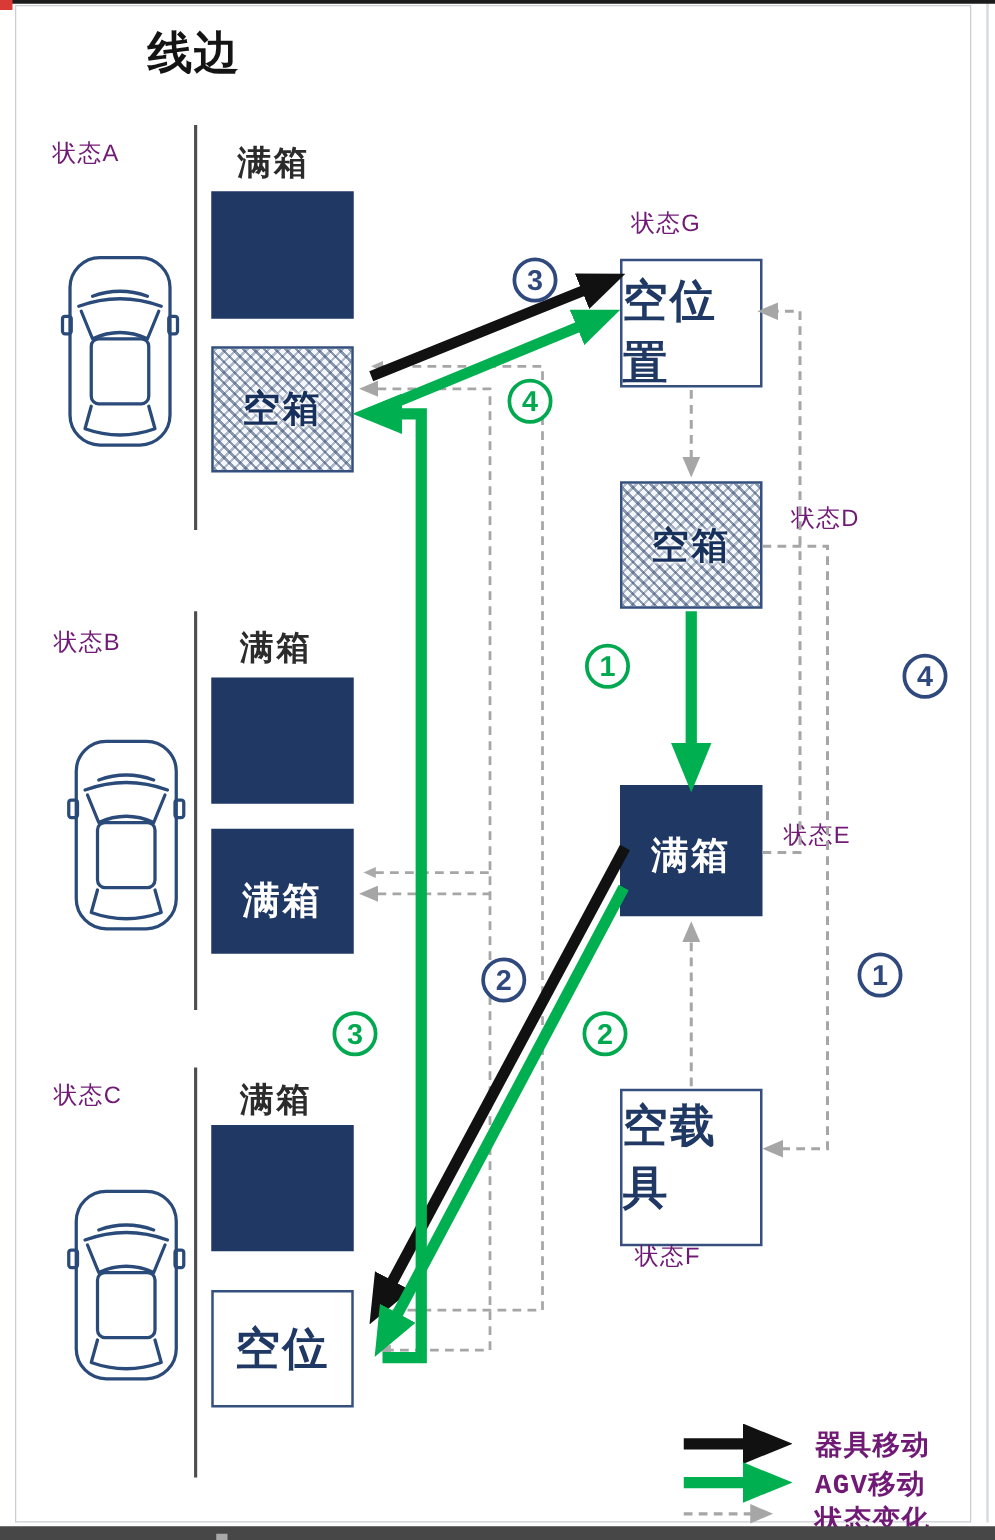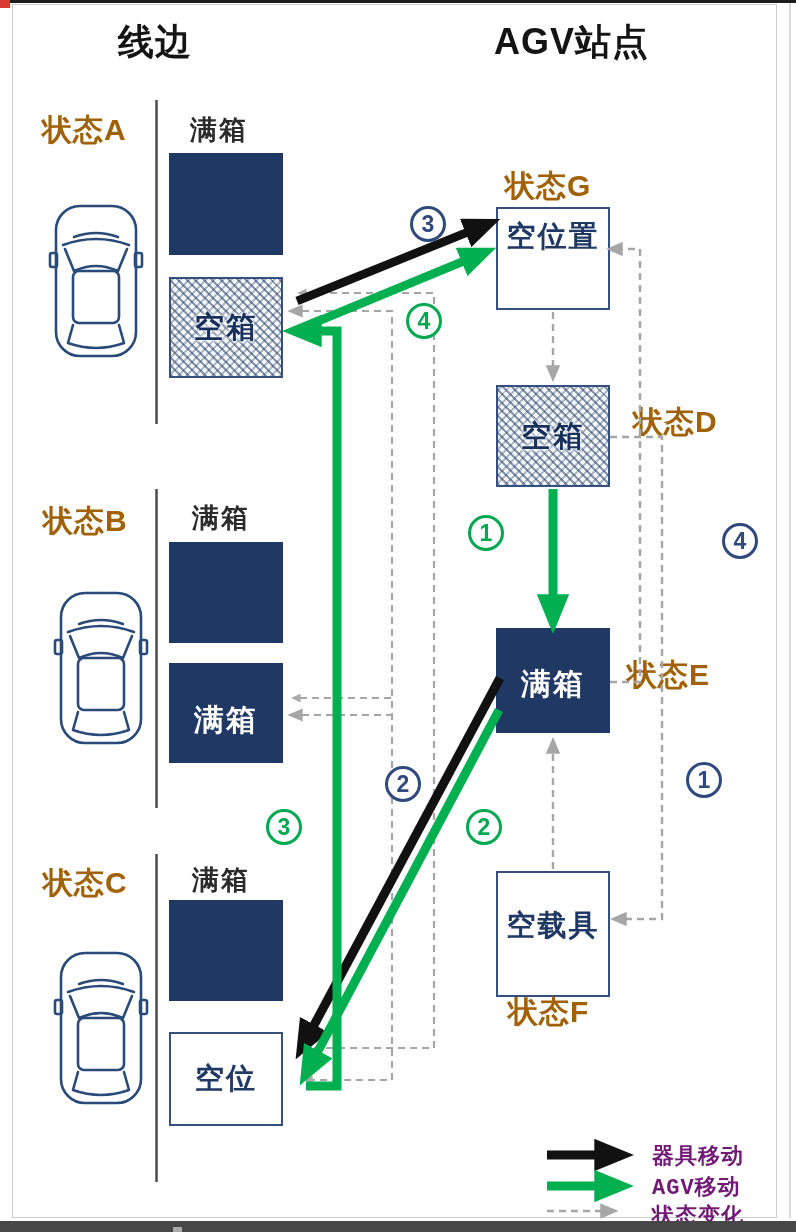--- a/index.html
+++ b/index.html
@@ -7,28 +7,28 @@
   #canvas{position:relative;width:796px;height:1232px;background:#ffffff;overflow:hidden;}
   
   .frame{position:absolute;border:1.5px solid #c9ced3;background:transparent;}
   .topbar{position:absolute;left:0;top:0;width:796px;height:3px;background:#1c1c1c;}
   .redmark{position:absolute;left:0;top:0;width:10px;height:8px;background:#d93a36;}
   .rightline{position:absolute;top:0;width:2px;height:1218px;background:#d8dbde;}
   .bottombar{position:absolute;left:0;width:796px;height:11px;background:#474747;}
   .bottomtick{position:absolute;width:9px;height:5px;background:#a9a9a9;}
   
   .title{position:absolute;font-size:36px;font-weight:700;color:#141414;letter-spacing:1px;}
-  .statelbl{position:absolute;font-size:30px;font-weight:700;color:#a16207;letter-spacing:1px;}
+  .statelbl{position:absolute;font-size:19px;font-weight:400;color:#701a75;letter-spacing:1px;}
   .shelflbl{position:absolute;font-size:27px;font-weight:700;color:#2b2b2b;letter-spacing:2px;}
   
   .box{position:absolute;width:114px;display:flex;align-items:center;justify-content:center;box-sizing:border-box;font-weight:700;letter-spacing:2px;}
   .box.full{background:var(--navy,#1F3864);}
   .box.full .txt{color:#ffffff;font-size:30px;}
   .box.outline{background:#ffffff;border:2.5px solid #35507e;}
-  .box.outline .txt{color:#1F3864;font-size:29px;}
+  .box.outline .txt{color:#1F3864;font-size:36px;}
   .box.hatch{border:2.5px solid #35507e;background:
      repeating-linear-gradient(45deg, rgba(31,56,100,.50) 0 2px, rgba(255,255,255,0) 2px 6px),
      repeating-linear-gradient(-45deg, rgba(31,56,100,.32) 0 2px, rgba(255,255,255,0) 2px 6px),
      #f4f7fb;}
   .box.hatch .txt{color:#17305c;font-size:30px;text-shadow:0 0 3px #fff,0 0 3px #fff,0 0 4px #fff;text-align:right;}
   
   .marker{position:absolute;width:36px;height:36px;border-radius:50%;background:rgba(255,255,255,.92);
           display:flex;align-items:center;justify-content:center;font-size:23px;font-weight:700;box-sizing:border-box;}
   .marker.navy{border:3px solid #30497C;color:#30497C;}
   .marker.green{border:3px solid #00A94F;color:#00A94F;}
@@ -45,21 +45,20 @@
 <body>
 
 <div id="canvas">
 
   <div class="frame" style="left:12px;top:4px;width:763px;height:1212px;"></div>
   <div class="rightline" style="left:789px;"></div>
   <div class="topbar"></div>
   <div class="redmark"></div>
 
   <div class="title" style="left:118px;top:18px;">线边</div>
-  <div class="title" style="left:494px;top:18px;">AGV站点</div>
 
   <div class="statelbl" style="left:42px;top:110px;">状态A</div>
   <div class="statelbl" style="left:43px;top:501px;">状态B</div>
   <div class="statelbl" style="left:43px;top:863px;">状态C</div>
 
   <div class="shelflbl" style="left:190px;top:112px;">满箱</div>
   <div class="shelflbl" style="left:192px;top:500px;">满箱</div>
   <div class="shelflbl" style="left:192px;top:862px;">满箱</div>
 
   <div class="box full" style="left:169px;top:153px;height:102px;"></div>

